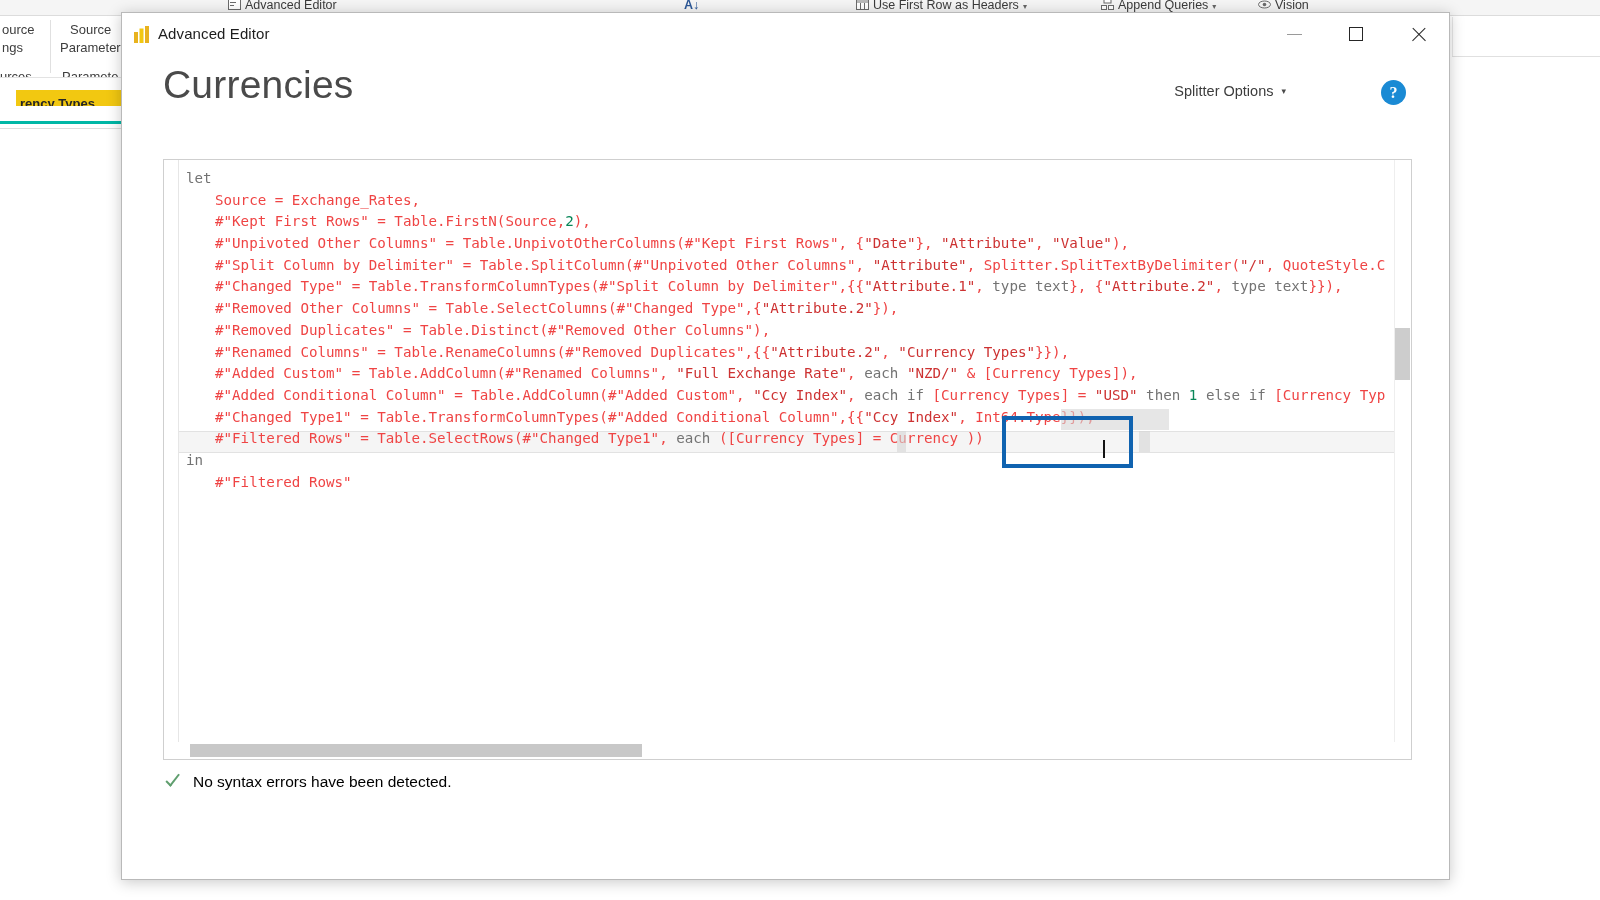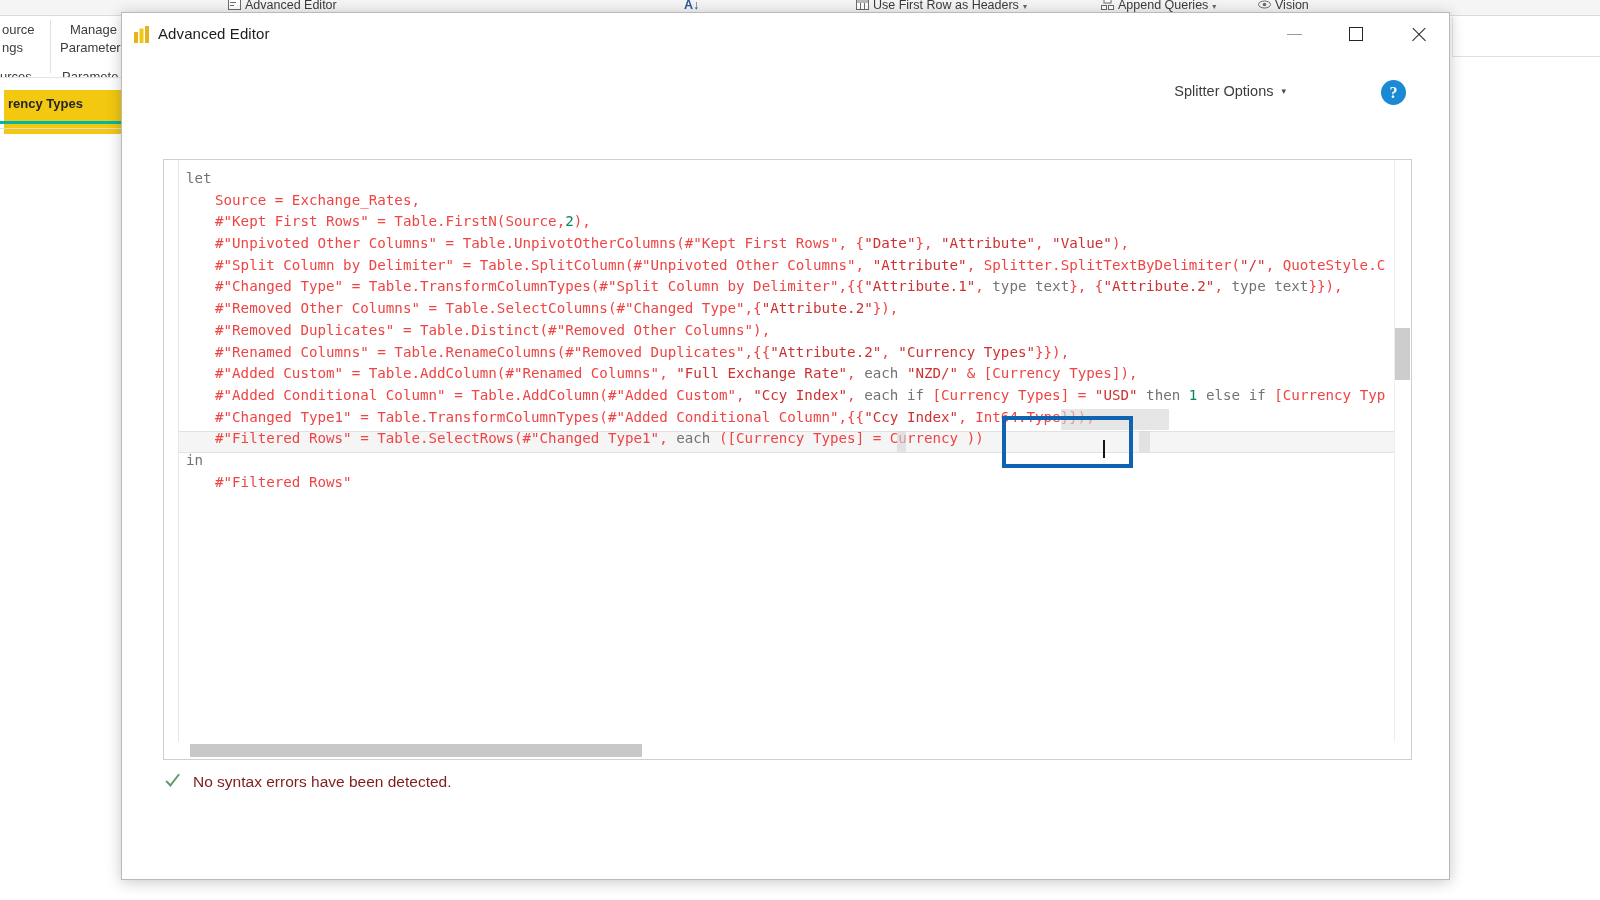--- a/index.html
+++ b/index.html
@@ -42,21 +42,21 @@
     border-bottom: 1px solid #e3e3e3;
     overflow: hidden;
     padding-left: 22px;
   }
   .rlg-text { position: absolute; font-size: 13px; color: #3d3d3d; white-space: nowrap; }
   .rlg-divider {
     position: absolute; top: 4px; bottom: 4px; width: 1px; background: #e0e0e0;
   }
 
   .query-tab {
-    position: absolute; left: 4px; top: 90px; width: 128px; height: 44px;
+    position: absolute; left: 16px; top: 90px; width: 128px; height: 16px;
     background: #f2c811;
     overflow: hidden;
     padding-left: 12px;
   }
   .query-tab-label {
     position: absolute; left: 4px; top: 6px;
     font-size: 13px; font-weight: bold; color: #262626;
     white-space: nowrap;
   }
   .teal-rule {
@@ -245,21 +245,21 @@
     width: 7px; height: 2.4px; background: #5f9e6e;
     transform: rotate(45deg); transform-origin: left center;
   }
   .check-mark::after {
     content: "";
     position: absolute; left: 7px; top: 14px;
     width: 15px; height: 2.4px; background: #5f9e6e;
     transform: rotate(-52deg); transform-origin: left center;
   }
   .status-text {
-    font-size: 15.5px; color: #7f1d1d;
+    font-size: 15.5px; color: #000000;
   }
 
   
   .footer {
     position: absolute; left: 0; right: 0; bottom: 0; height: 96px;
   }
 
   
   .annot-rect {
     position: absolute;
@@ -321,21 +321,21 @@
             <circle cx="6.5" cy="5.5" r="1.8" fill="#6b6b6b"></circle>
           </svg>
       </span><span>Vision</span>
     </div>
   </div>
 
   <div class="ribbon-left-group">
     <div class="rlg-text" style="left:2px;  top:6px">ource</div>
     <div class="rlg-text" style="left:2px;  top:24px">ngs</div>
     <div class="rlg-text" style="left:0px;  top:53px">urces</div>
-    <div class="rlg-text" style="left:70px; top:6px">Manage</div>
+    <div class="rlg-text" style="left:70px; top:6px">Source</div>
     <div class="rlg-text" style="left:60px; top:24px">Parameter</div>
     <div class="rlg-text" style="left:62px; top:53px">Paramete</div>
     <div class="rlg-divider" style="left:50px"></div>
     <div class="rlg-divider" style="left:134px"></div>
   </div>
 
   <div class="query-tab">
     <div class="query-tab-label">rency Types</div>
   </div>
   <div class="teal-rule"></div>
@@ -363,20 +363,21 @@
       <div class="win-btn">
         <span class="glyph-max"></span>
       </div>
       <div class="win-btn">
         <span class="glyph-close"></span>
       </div>
     </div>
   </div>
 
   <div class="dialog-header">
+    <div class="query-name">Currencies</div>
     <div class="display-options">
       <span>Splitter Options</span><span class="caret">▾</span>
     </div>
     <div class="help-icon">
       <span>?</span>
     </div>
   </div>
 
   <div class="editor-wrap">
     <div class="code-area">

